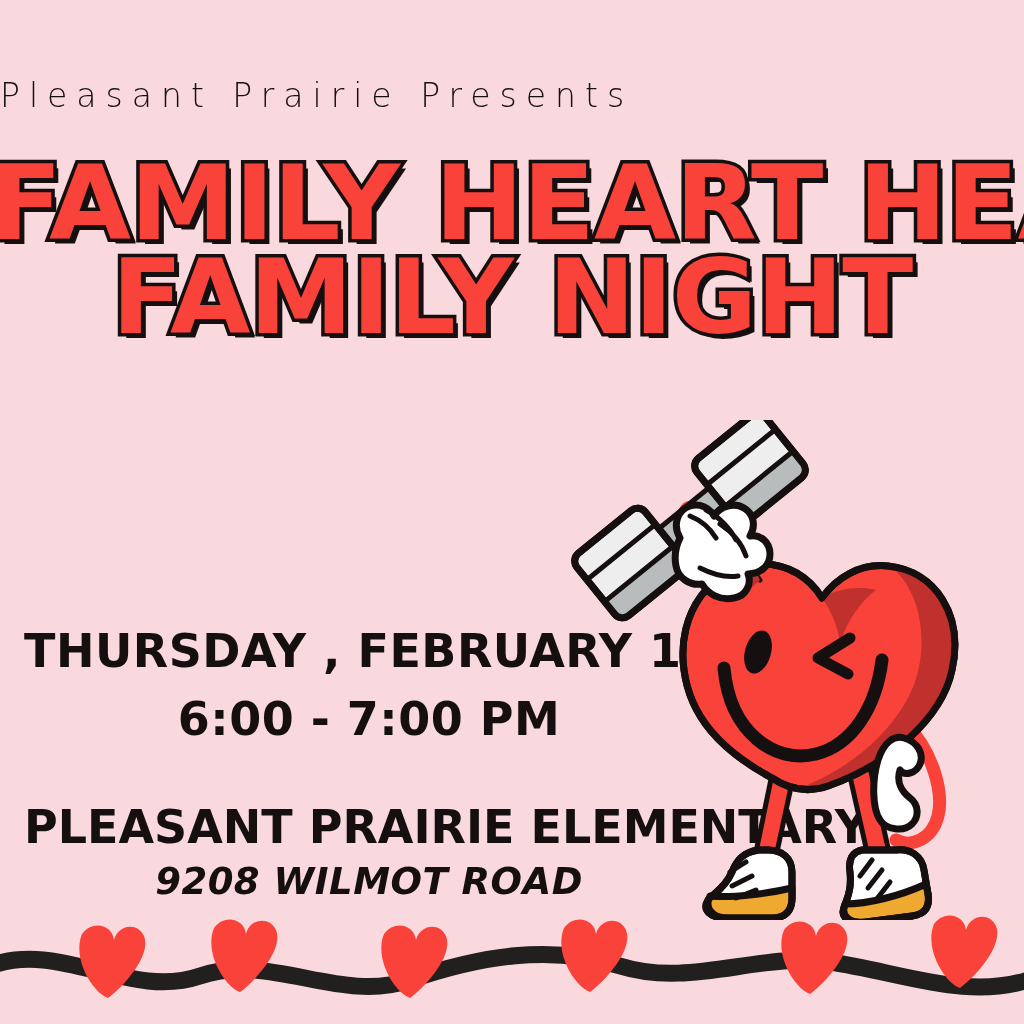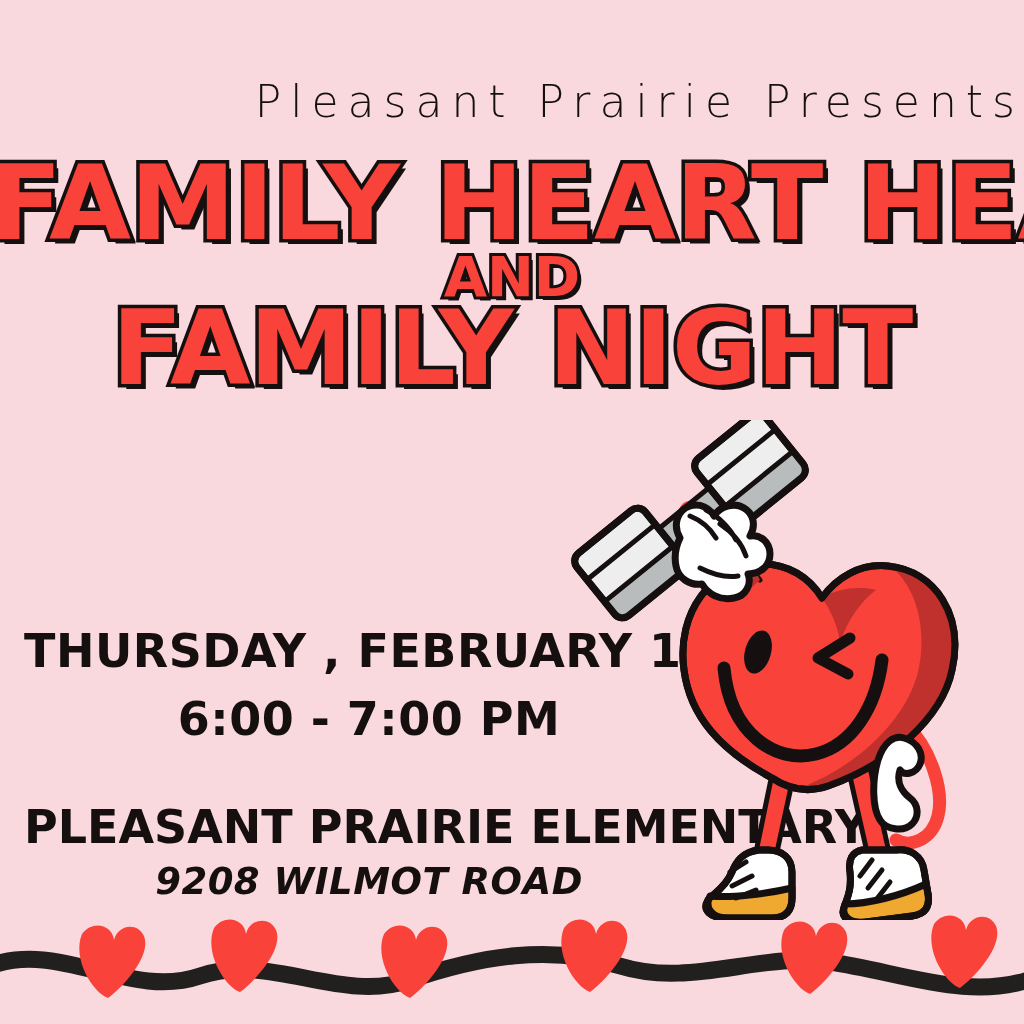--- a/index.html
+++ b/index.html
@@ -20,23 +20,23 @@
     background: #f9d9dd;
     overflow: hidden;
   }
 
   
   .presents {
     position: absolute;
     top: 76px;
     left: 0;
     width: 1024px;
-    text-align: right;
+    text-align: left;
     font-family: "DejaVu Sans", sans-serif;
-    font-size: 44px;
+    font-size: 33px;
     font-weight: 300;
     letter-spacing: 9px;
     color: #15100f;
     white-space: nowrap;
   }
 
   
   .headline-wrap {
     position: absolute;
     top: 158px;
@@ -109,21 +109,20 @@
 </style>
 </head>
 <body>
 
 <div id="poster">
 
   <div class="presents">Pleasant Prairie Presents</div>
 
   <div class="headline-wrap">
     <span class="hl hl-1">FAMILY HEART HEALTH</span>
-    <span class="hl hl-2">AND</span>
     <span class="hl hl-3">FAMILY NIGHT</span>
   </div>
 
   <div class="info info-date">THURSDAY , FEBRUARY 15</div>
   <div class="info info-time">6:00 - 7:00 PM</div>
   <div class="info info-place">PLEASANT PRAIRIE ELEMENTARY</div>
   <div class="info info-addr">9208 WILMOT ROAD</div>
 
   <svg class="mascot" viewBox="0 0 420 500">
     <g stroke="#15100f" stroke-width="7" stroke-linejoin="round" stroke-linecap="round">

